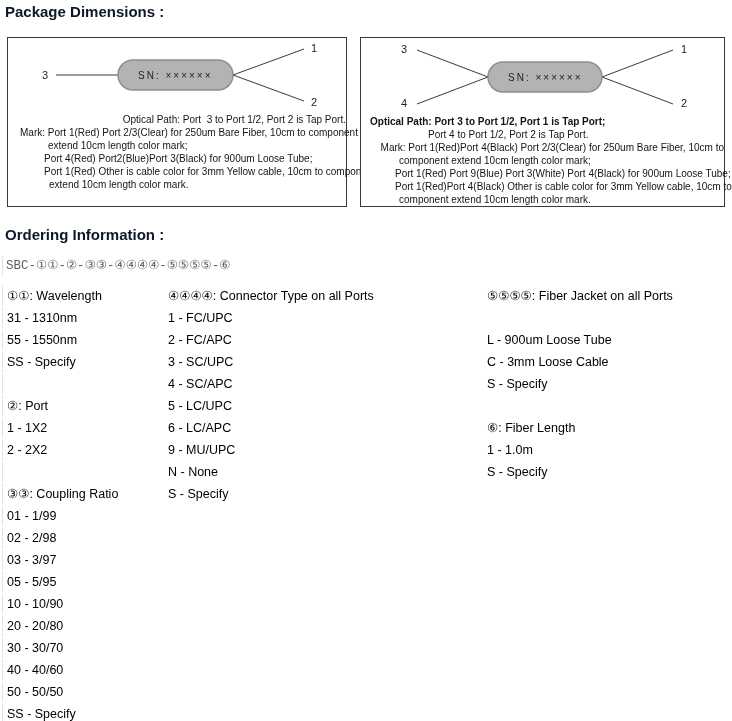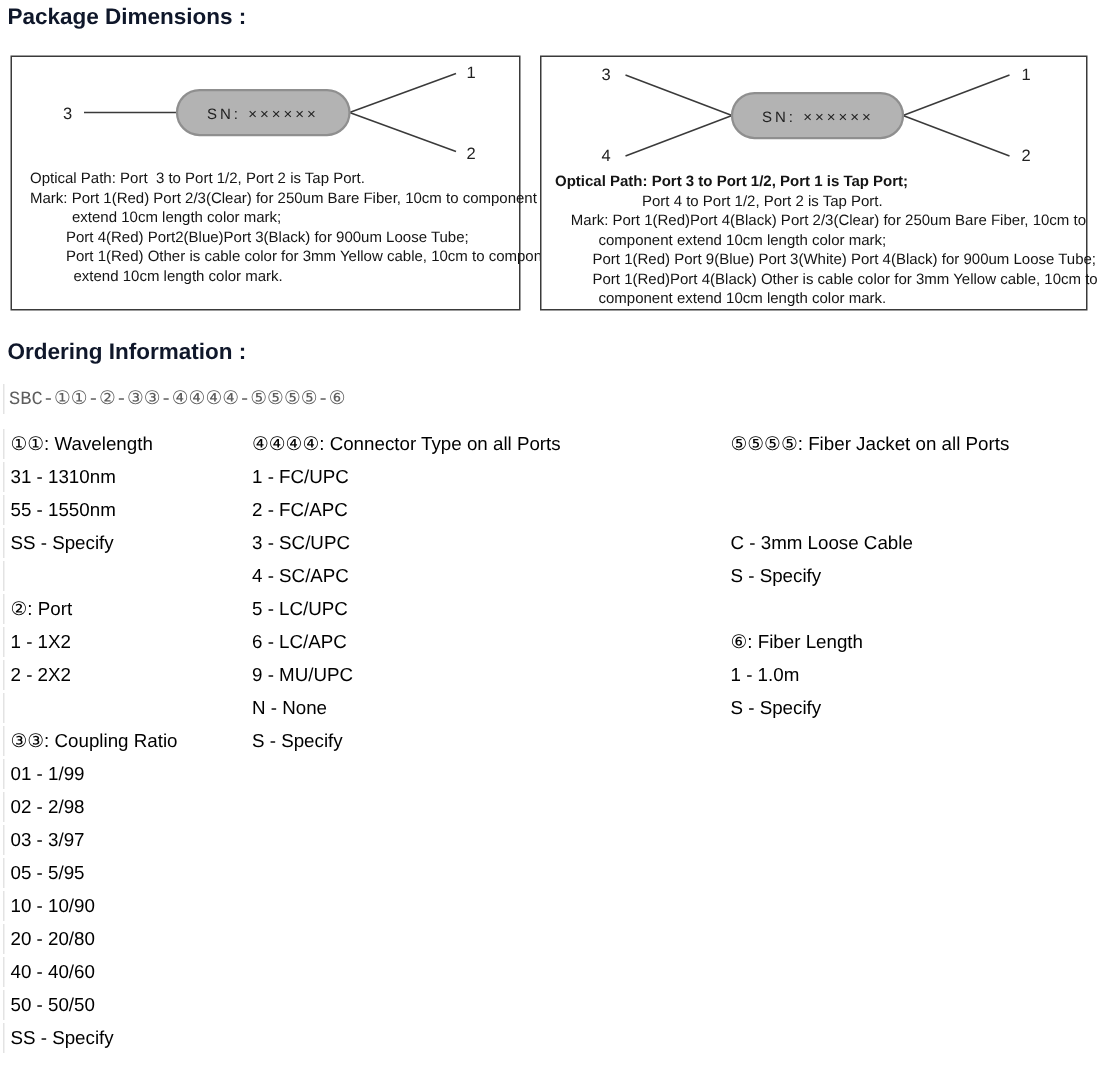--- a/index.html
+++ b/index.html
@@ -57,21 +57,21 @@
     <line class="diag-line" x1="48" y1="37" x2="111" y2="37"></line>
     <line class="diag-line" x1="225" y1="37" x2="296" y2="11"></line>
     <line class="diag-line" x1="225" y1="37" x2="296" y2="63"></line>
     <rect class="coupler-body" x="110" y="22" width="115" height="30" rx="15" ry="15"></rect>
     <text class="sn-text" x="130" y="41">SN: ××××××</text>
     <text class="port-num" x="34" y="41">3</text>
     <text class="port-num" x="303" y="14">1</text>
     <text class="port-num" x="303" y="68">2</text>
   </svg>
   <div class="box-text">
-      <div class="tline" style="padding-left: 12px;">Optical Path: Port  3 to Port 1/2, Port 2 is Tap Port.</div>
+      <div class="tline" style="padding-left: 12px; text-align: right;">Optical Path: Port  3 to Port 1/2, Port 2 is Tap Port.</div>
       <div class="tline" style="padding-left: 12px;">Mark: Port 1(Red) Port 2/3(Clear) for 250um Bare Fiber, 10cm to component</div>
       <div class="tline" style="padding-left: 40px;">extend 10cm length color mark;</div>
       <div class="tline" style="padding-left: 36px;">Port 4(Red) Port2(Blue)Port 3(Black) for 900um Loose Tube;</div>
       <div class="tline" style="padding-left: 36px;">Port 1(Red) Other is cable color for 3mm Yellow cable, 10cm to component</div>
       <div class="tline" style="padding-left: 41px;">extend 10cm length color mark.</div>
     </div>
 </div>
 
 <div class="pkg-box" id="box2">
   <svg class="diagram" width="363" height="70" viewBox="0 0 363 70">
@@ -107,20 +107,21 @@
       <span class="c2">④④④④: Connector Type on all Ports</span>
       <span class="c3">⑤⑤⑤⑤: Fiber Jacket on all Ports</span>
     </div>
     <div class="ord-row">
       <span class="c1">31 - 1310nm</span>
       <span class="c2">1 - FC/UPC</span>
     </div>
     <div class="ord-row">
       <span class="c1">55 - 1550nm</span>
       <span class="c2">2 - FC/APC</span>
+      <span class="c3">L - 900um Loose Tube</span>
     </div>
     <div class="ord-row">
       <span class="c1">SS - Specify</span>
       <span class="c2">3 - SC/UPC</span>
       <span class="c3">C - 3mm Loose Cable</span>
     </div>
     <div class="ord-row">
       <span class="c1"></span>
       <span class="c2">4 - SC/APC</span>
       <span class="c3">S - Specify</span>
@@ -174,20 +175,25 @@
       <span class="c1">10 - 10/90</span>
       <span class="c2"></span>
       <span class="c3"></span>
     </div>
     <div class="ord-row">
       <span class="c1">20 - 20/80</span>
       <span class="c2"></span>
       <span class="c3"></span>
     </div>
     <div class="ord-row">
+      <span class="c1">30 - 30/70</span>
+      <span class="c2"></span>
+      <span class="c3"></span>
+    </div>
+    <div class="ord-row">
       <span class="c1">40 - 40/60</span>
       <span class="c2"></span>
       <span class="c3"></span>
     </div>
     <div class="ord-row">
       <span class="c1">50 - 50/50</span>
       <span class="c2"></span>
       <span class="c3"></span>
     </div>
     <div class="ord-row">

